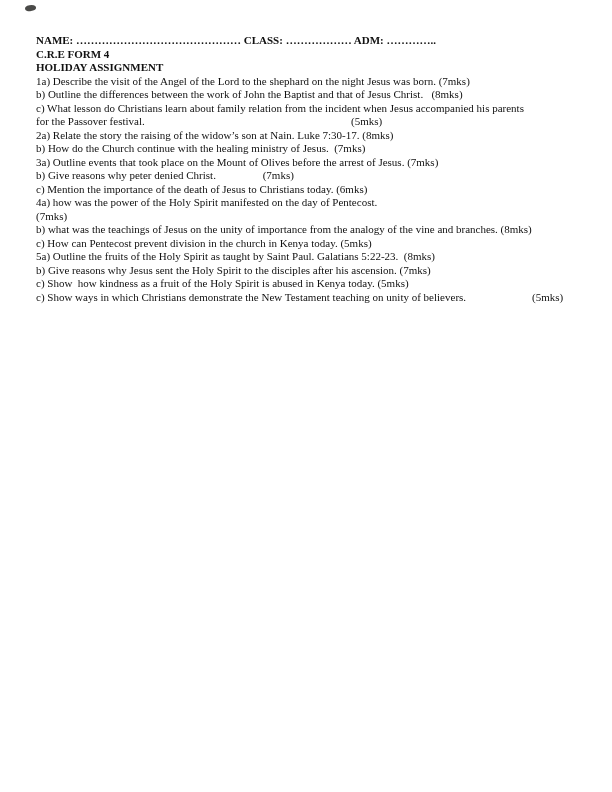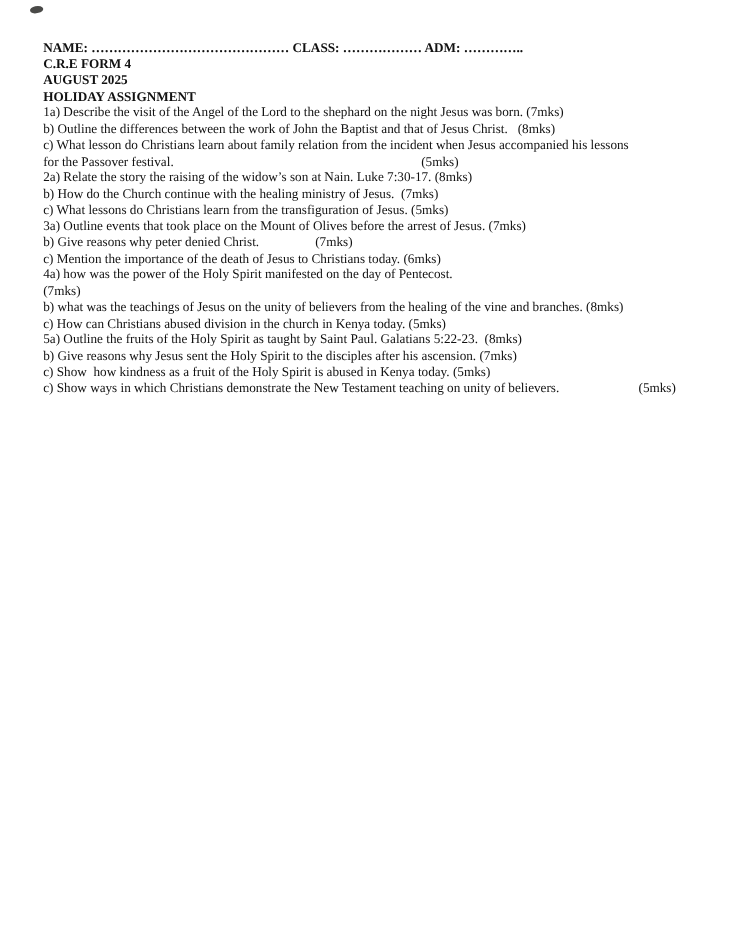--- a/index.html
+++ b/index.html
@@ -43,34 +43,32 @@
   }
 </style>
 </head>
 <body>
 
 <div class="paper">
   <div class="scan-artifact"></div>
   <div class="content">
     <p class="line bold">NAME: ……………………………………… CLASS: ……………… ADM: …………..</p>
     <p class="line bold">C.R.E FORM 4</p>
-    <p class="line bold">AUGUST 2025</p>
     <p class="line bold">HOLIDAY ASSIGNMENT</p>
     <p class="line">1a) Describe the visit of the Angel of the Lord to the shephard on the night Jesus was born. (7mks)</p>
     <p class="line">b) Outline the differences between the work of John the Baptist and that of Jesus Christ.   (8mks)</p>
-    <p class="line">c) What lesson do Christians learn about family relation from the incident when Jesus accompanied his lessons</p>
+    <p class="line">c) What lesson do Christians learn about family relation from the incident when Jesus accompanied his parents</p>
     <p class="line">for the Passover festival.                                                                           (5mks)</p>
     <p class="line">2a) Relate the story the raising of the widow’s son at Nain. Luke 7:30-17. (8mks)</p>
     <p class="line">b) How do the Church continue with the healing ministry of Jesus.  (7mks)</p>
-    <p class="line">c) What lessons do Christians learn from the transfiguration of Jesus. (5mks)</p>
     <p class="line">3a) Outline events that took place on the Mount of Olives before the arrest of Jesus. (7mks)</p>
     <p class="line">b) Give reasons why peter denied Christ.                 (7mks)</p>
     <p class="line">c) Mention the importance of the death of Jesus to Christians today. (6mks)</p>
     <p class="line">4a) how was the power of the Holy Spirit manifested on the day of Pentecost.</p>
     <p class="line">(7mks)</p>
-    <p class="line">b) what was the teachings of Jesus on the unity of believers from the healing of the vine and branches. (8mks)</p>
-    <p class="line">c) How can Christians abused division in the church in Kenya today. (5mks)</p>
+    <p class="line">b) what was the teachings of Jesus on the unity of importance from the analogy of the vine and branches. (8mks)</p>
+    <p class="line">c) How can Pentecost prevent division in the church in Kenya today. (5mks)</p>
     <p class="line">5a) Outline the fruits of the Holy Spirit as taught by Saint Paul. Galatians 5:22-23.  (8mks)</p>
     <p class="line">b) Give reasons why Jesus sent the Holy Spirit to the disciples after his ascension. (7mks)</p>
     <p class="line">c) Show  how kindness as a fruit of the Holy Spirit is abused in Kenya today. (5mks)</p>
     <p class="line">c) Show ways in which Christians demonstrate the New Testament teaching on unity of believers.                        (5mks)</p>
   </div>
 </div>
 
 </body></html>

